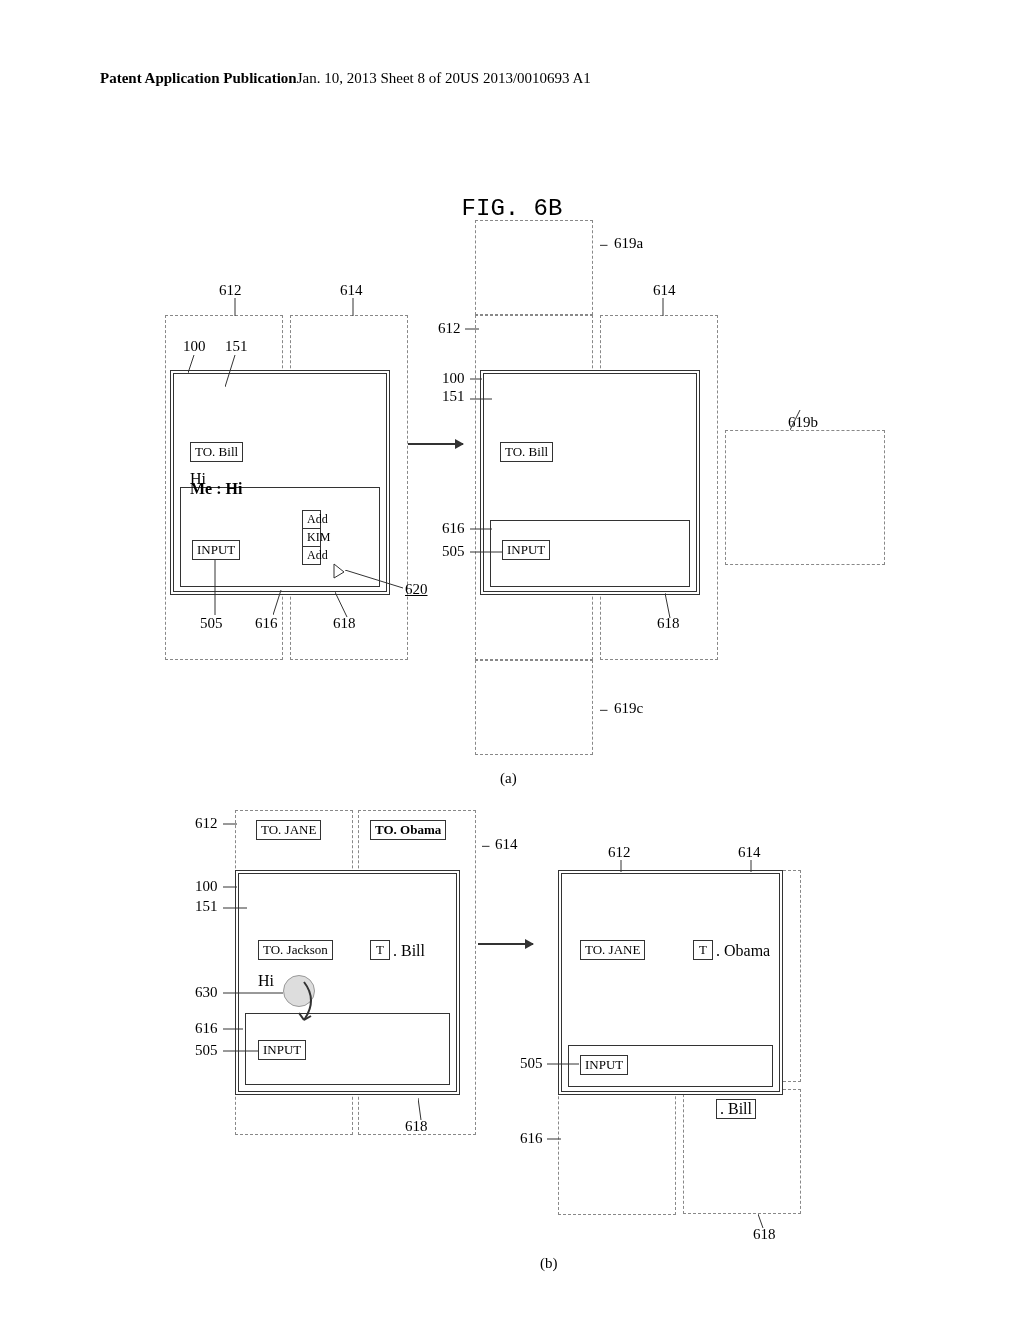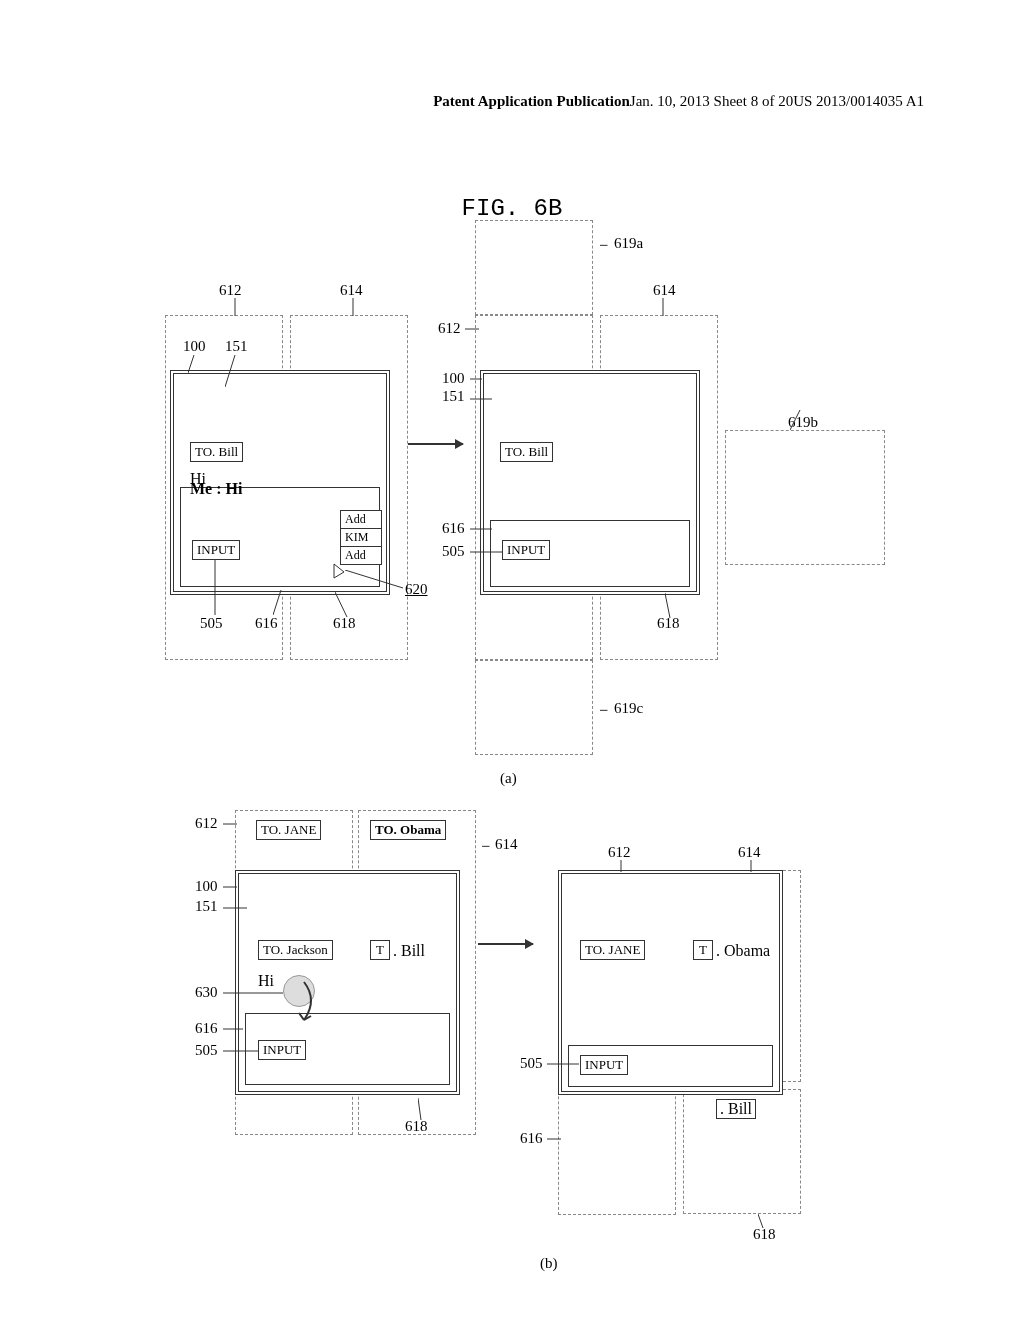--- a/index.html
+++ b/index.html
@@ -5,25 +5,25 @@
     * { margin: 0; padding: 0; box-sizing: border-box; }
     body {
       font-family: "Times New Roman", serif;
       background: white;
       width: 1024px;
       height: 1320px;
       position: relative;
     }
     .header {
       position: absolute;
-      top: 93px;
+      top: 70px;
       left: 0;
       right: 0;
       display: flex;
-      justify-content: flex-end;
+      justify-content: flex-start;
       padding: 0 100px;
       font-size: 15px;
     }
     .header-left { font-weight: bold; }
     .figure-title {
       position: absolute;
       top: 195px;
       left: 50%;
       transform: translateX(-50%);
       font-size: 24px;
@@ -95,39 +95,39 @@
       font-size: 15px;
     }
     svg { position: absolute; }
   </style>
 </head>
 <body>
 
 <div class="header">
   <span class="header-left">Patent Application Publication</span>
   <span>Jan. 10, 2013  Sheet 8 of 20</span>
-  <span>US 2013/0014035 A1</span>
+  <span>US 2013/0010693 A1</span>
 </div>
 
 <div class="figure-title">FIG. 6B</div>
 
 <div class="diagram-area">
 
   <div class="dashed-box" style="left:165px; top:95px; width:118px; height:345px;"></div>
   <div class="dashed-box" style="left:290px; top:95px; width:118px; height:345px;"></div>
 
   <div class="device" style="left:170px; top:150px; width:220px; height:225px;"></div>
   <div class="screen-inner" style="left:180px; top:267px; width:200px; height:100px;"></div>
 
   <div class="text-box" style="left:190px; top:222px;">TO. Bill</div>
   <div class="plain-text" style="left:190px; top:250px;">Hi</div>
   <div class="plain-text" style="left:190px; top:260px;font-weight:bold;">Me : Hi</div>
   <div class="text-box" style="left:192px; top:320px;">INPUT</div>
 
-  <div style="position:absolute; left:302px; top:290px; width:42px;margin-left:38px;">
+  <div style="position:absolute; left:302px; top:290px; width:19px;">
     <div class="text-box" style="position:relative; display:block; font-size:12px;">Add</div>
     <div class="text-box" style="position:relative; display:block; font-size:12px; margin-top:-1px;">KIM</div>
     <div class="text-box" style="position:relative; display:block; font-size:12px; margin-top:-1px;">Add</div>
   </div>
 
   <svg style="left:332px; top:342px; width:20px; height:20px;">
       <path d="M2,2 L2,16 L12,10 Z" fill="#fff" stroke="#333" stroke-width="1"></path>
     </svg>
 
   <div class="label-text" style="left:219px; top:62px;">612</div>

